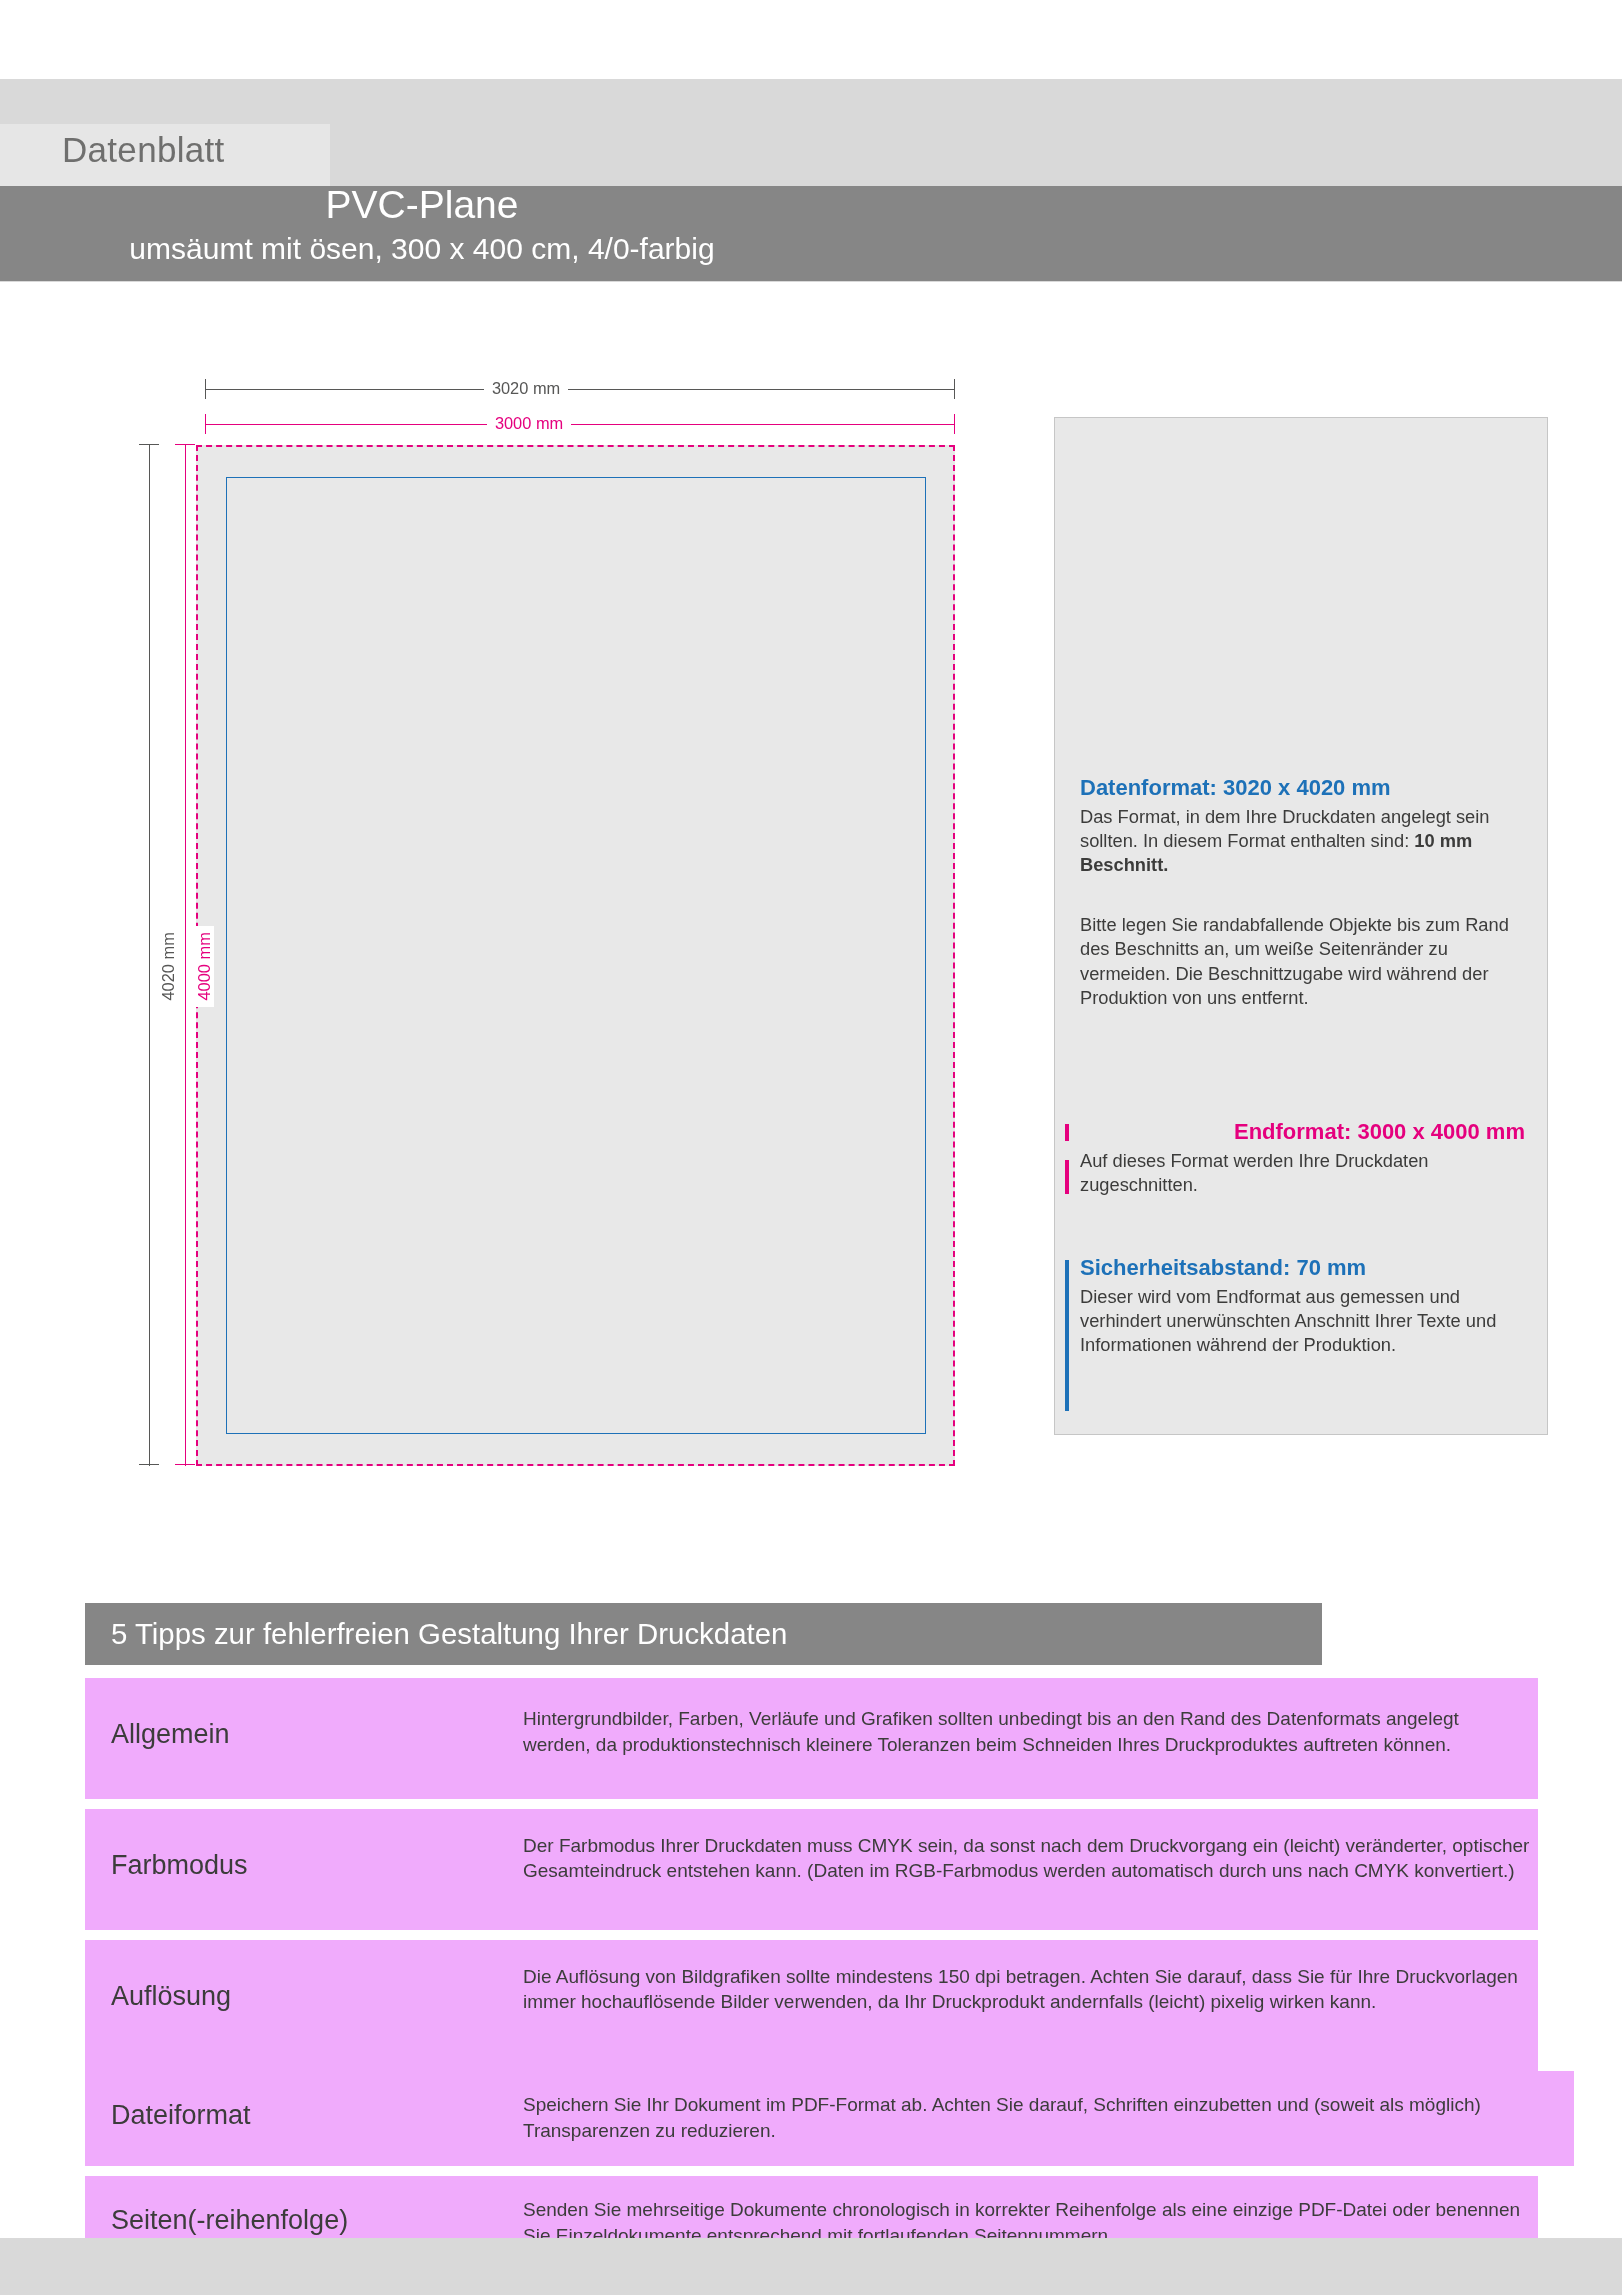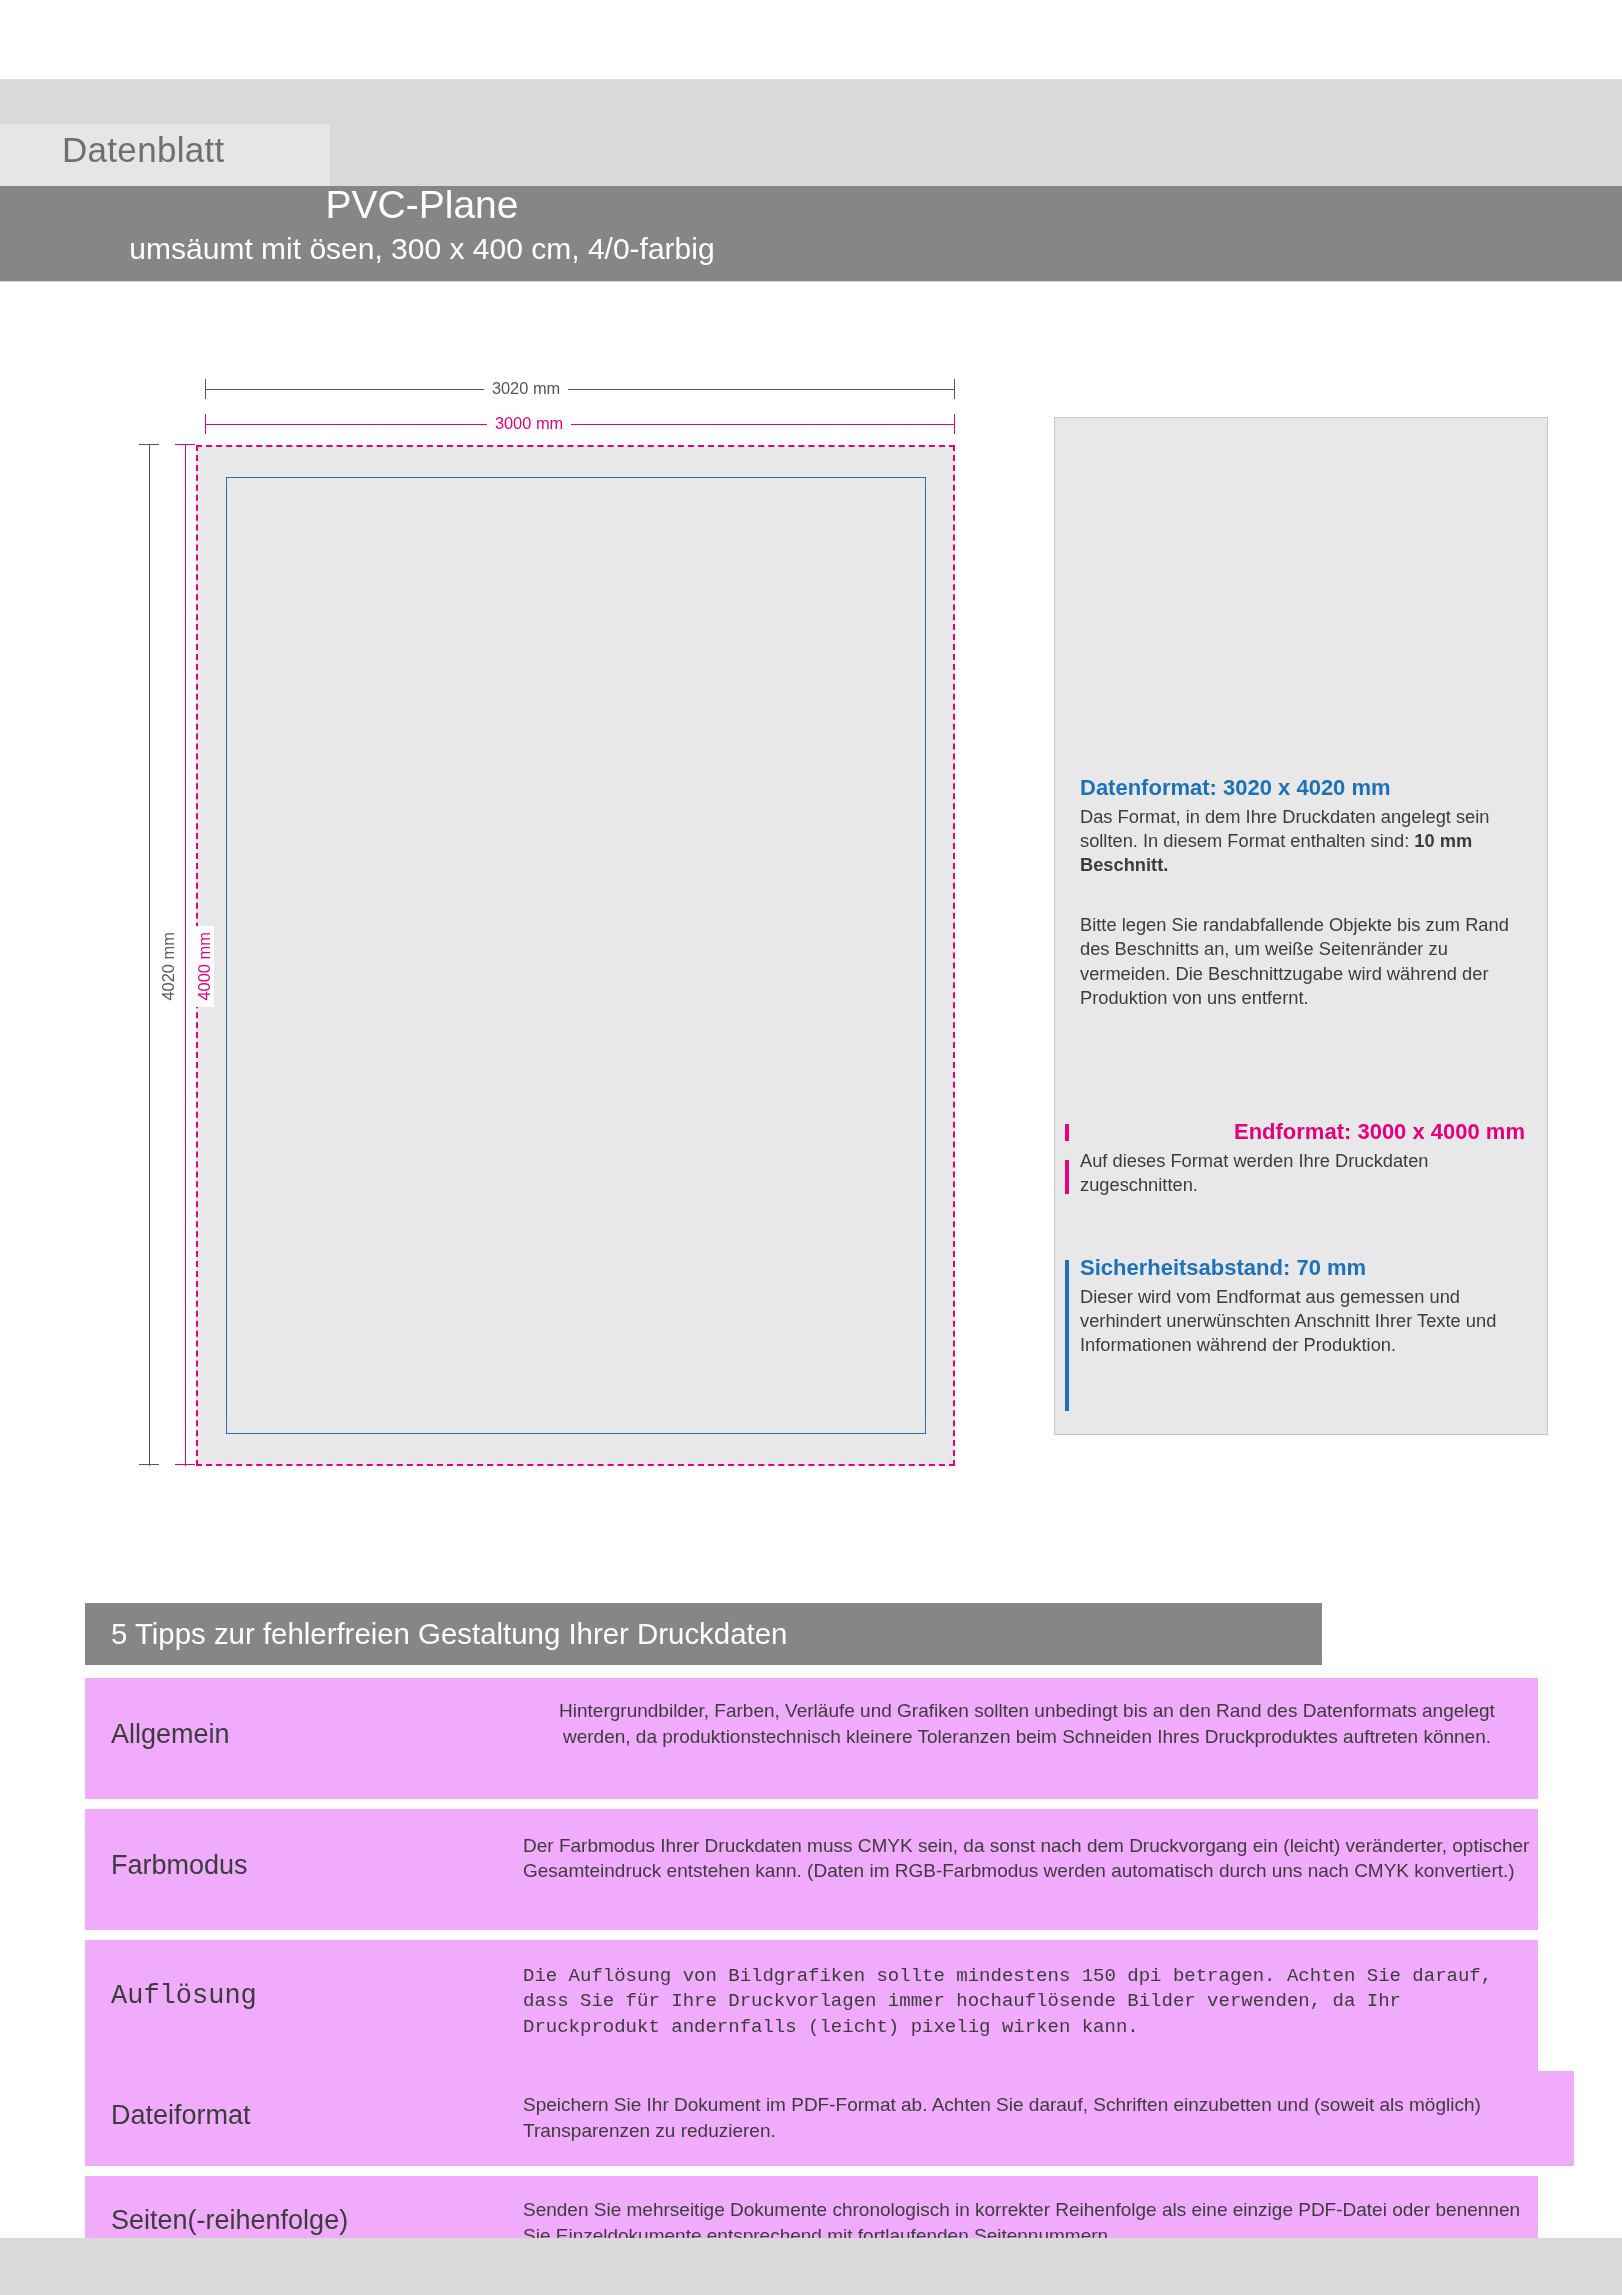--- a/index.html
+++ b/index.html
@@ -207,29 +207,29 @@
   <div class="info-h">Sicherheitsabstand: 70 mm</div>
   <p class="info-p">Dieser wird vom Endformat aus gemessen und verhindert unerwünschten Anschnitt Ihrer Texte und Informationen während der Produktion.</p>
 </div>
 
 <div class="tips-header">
   <span>5 Tipps zur fehlerfreien Gestaltung Ihrer Druckdaten</span>
 </div>
 
 <div class="tip-row" style="top:1678px; height:121px;">
   <div class="tip-label" style="top:41px;">Allgemein</div>
-  <div class="tip-body" style="top:20px;text-align:center;">Hintergrundbilder, Farben, Verläufe und Grafiken sollten unbedingt bis an den Rand des Datenformats angelegt werden, da produktionstechnisch kleinere Toleranzen beim Schneiden Ihres Druckproduktes auftreten können.</div>
+  <div class="tip-body" style="top:28px;">Hintergrundbilder, Farben, Verläufe und Grafiken sollten unbedingt bis an den Rand des Datenformats angelegt werden, da produktionstechnisch kleinere Toleranzen beim Schneiden Ihres Druckproduktes auftreten können.</div>
 </div>
 
 <div class="tip-row" style="top:1809px; height:121px;">
   <div class="tip-label" style="top:41px;">Farbmodus</div>
   <div class="tip-body" style="top:23.6px;">Der Farbmodus Ihrer Druckdaten muss CMYK sein, da sonst nach dem Druckvorgang ein (leicht) veränderter, optischer Gesamteindruck entstehen kann. (Daten im RGB-Farbmodus werden automatisch durch uns nach CMYK konvertiert.)</div>
 </div>
 
-<div class="tip-row" style="top:1940px; height:133px;font-family:Liberation Mono, monospace;">
+<div class="tip-row" style="top:1940px; height:133px;">
   <div class="tip-label" style="top:41px;">Auflösung</div>
   <div class="tip-body" style="top:23.6px;">Die Auflösung von Bildgrafiken sollte mindestens 150 dpi betragen. Achten Sie darauf, dass Sie für Ihre Druckvorlagen immer hochauflösende Bilder verwenden, da Ihr Druckprodukt andernfalls (leicht) pixelig wirken kann.</div>
 </div>
 
 <div class="tip-row" style="top:2071px; height:95px;padding-left:36px;">
   <div class="tip-label" style="top:29.4px;">Dateiformat</div>
   <div class="tip-body" style="top:21px;">Speichern Sie Ihr Dokument im PDF-Format ab. Achten Sie darauf, Schriften einzubetten und (soweit als möglich) Transparenzen zu reduzieren.</div>
 </div>
 
 <div class="tip-row" style="top:2176px; height:95px;">

